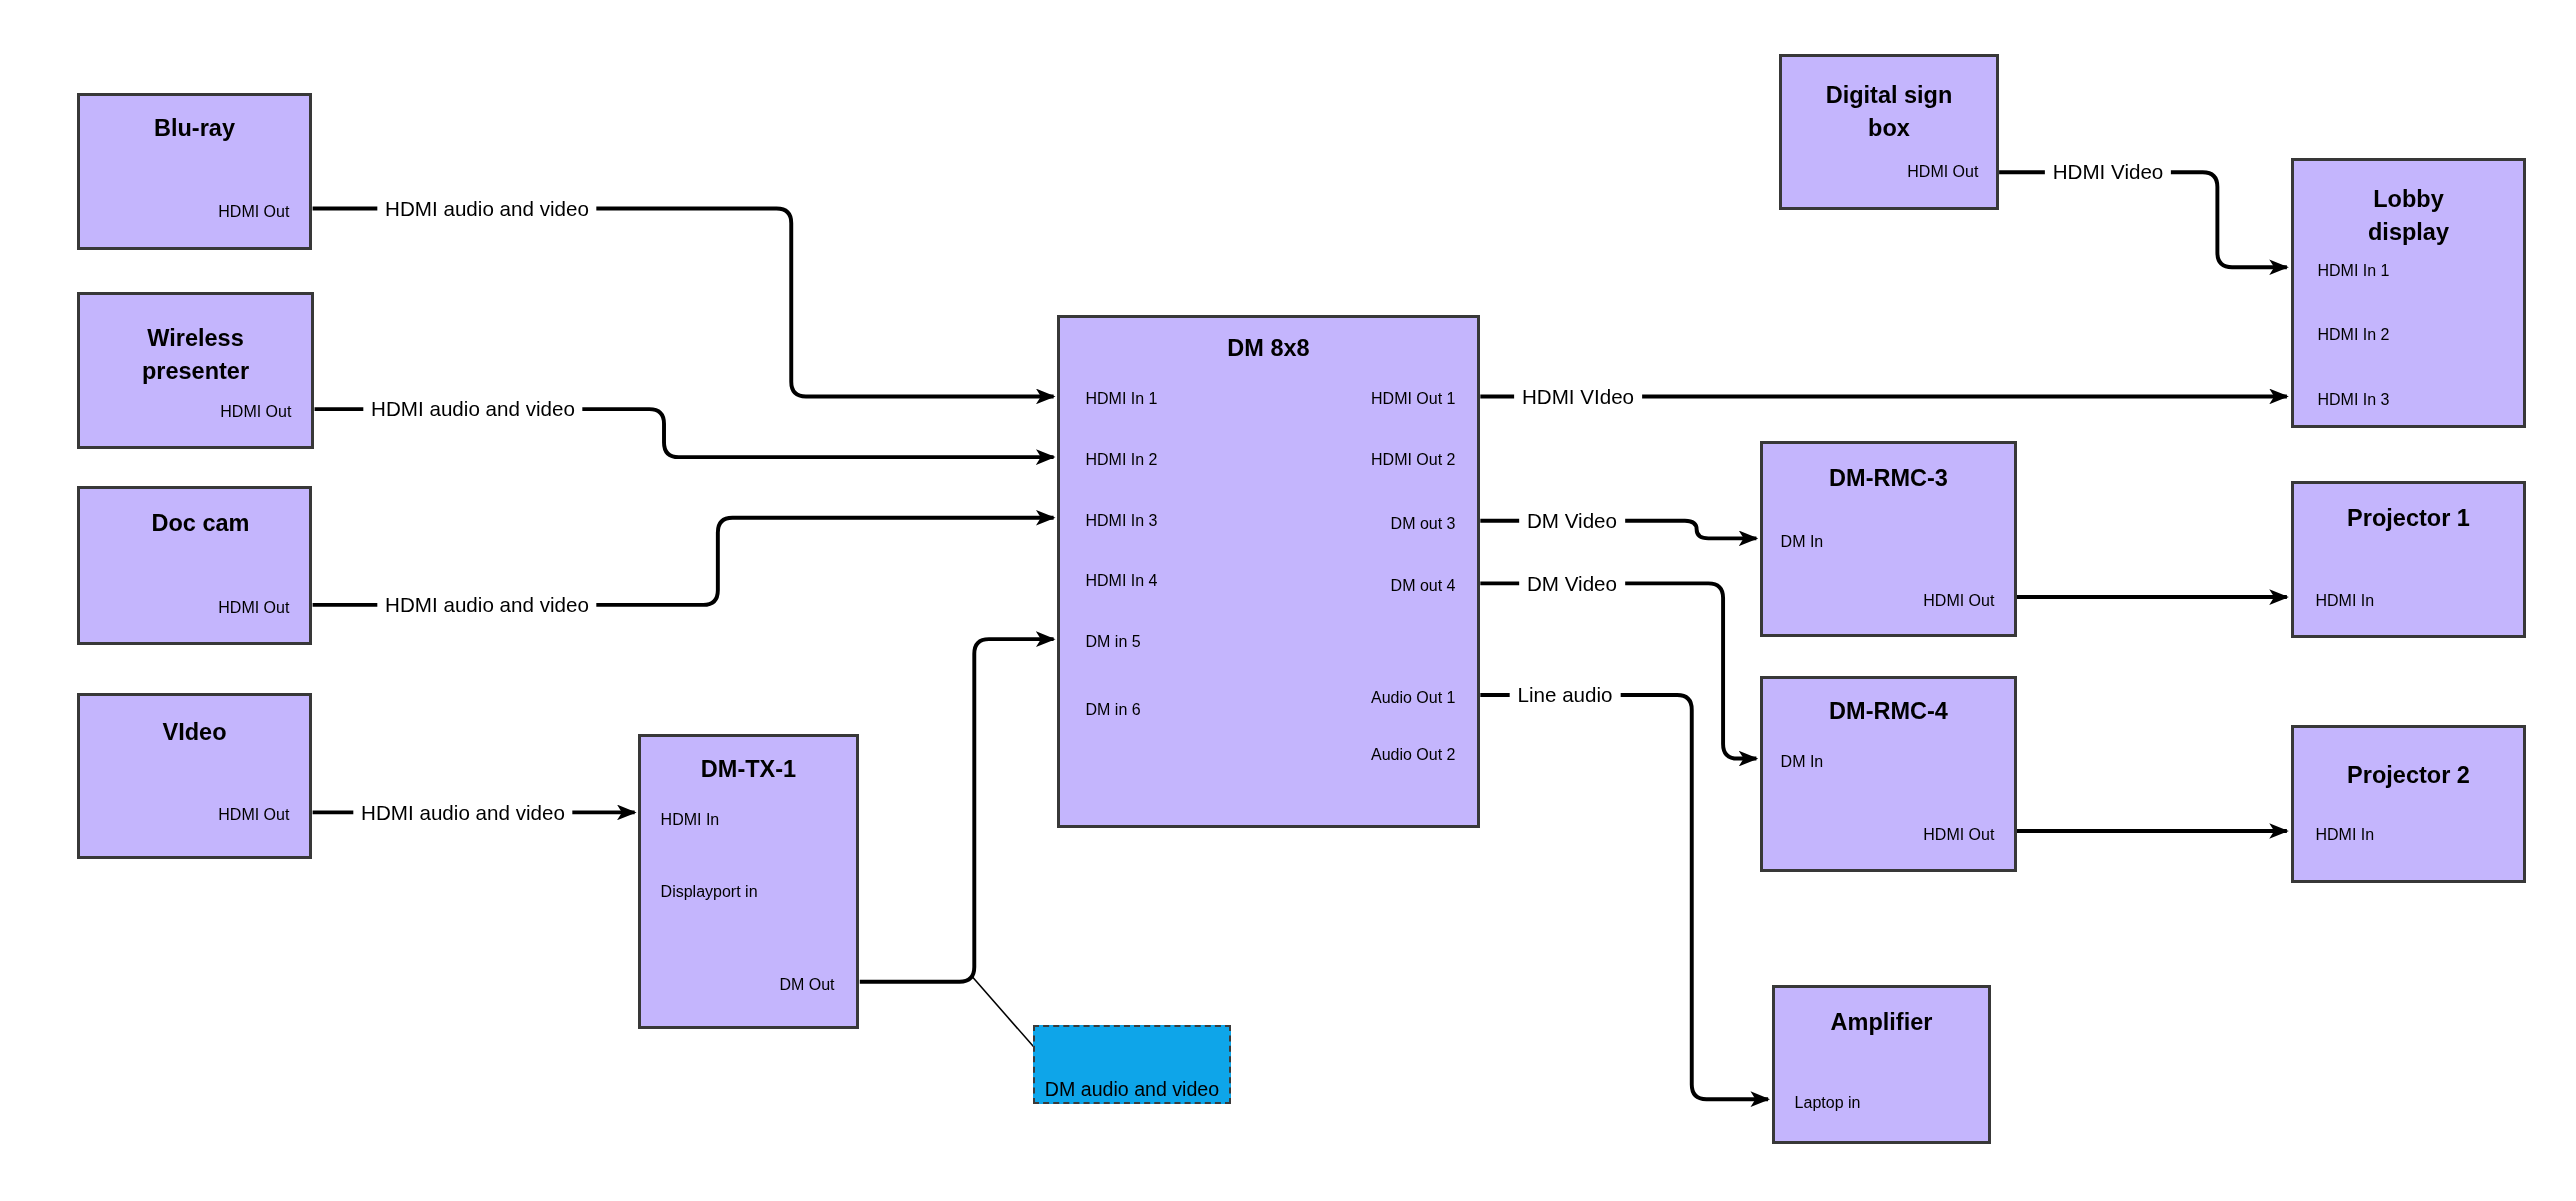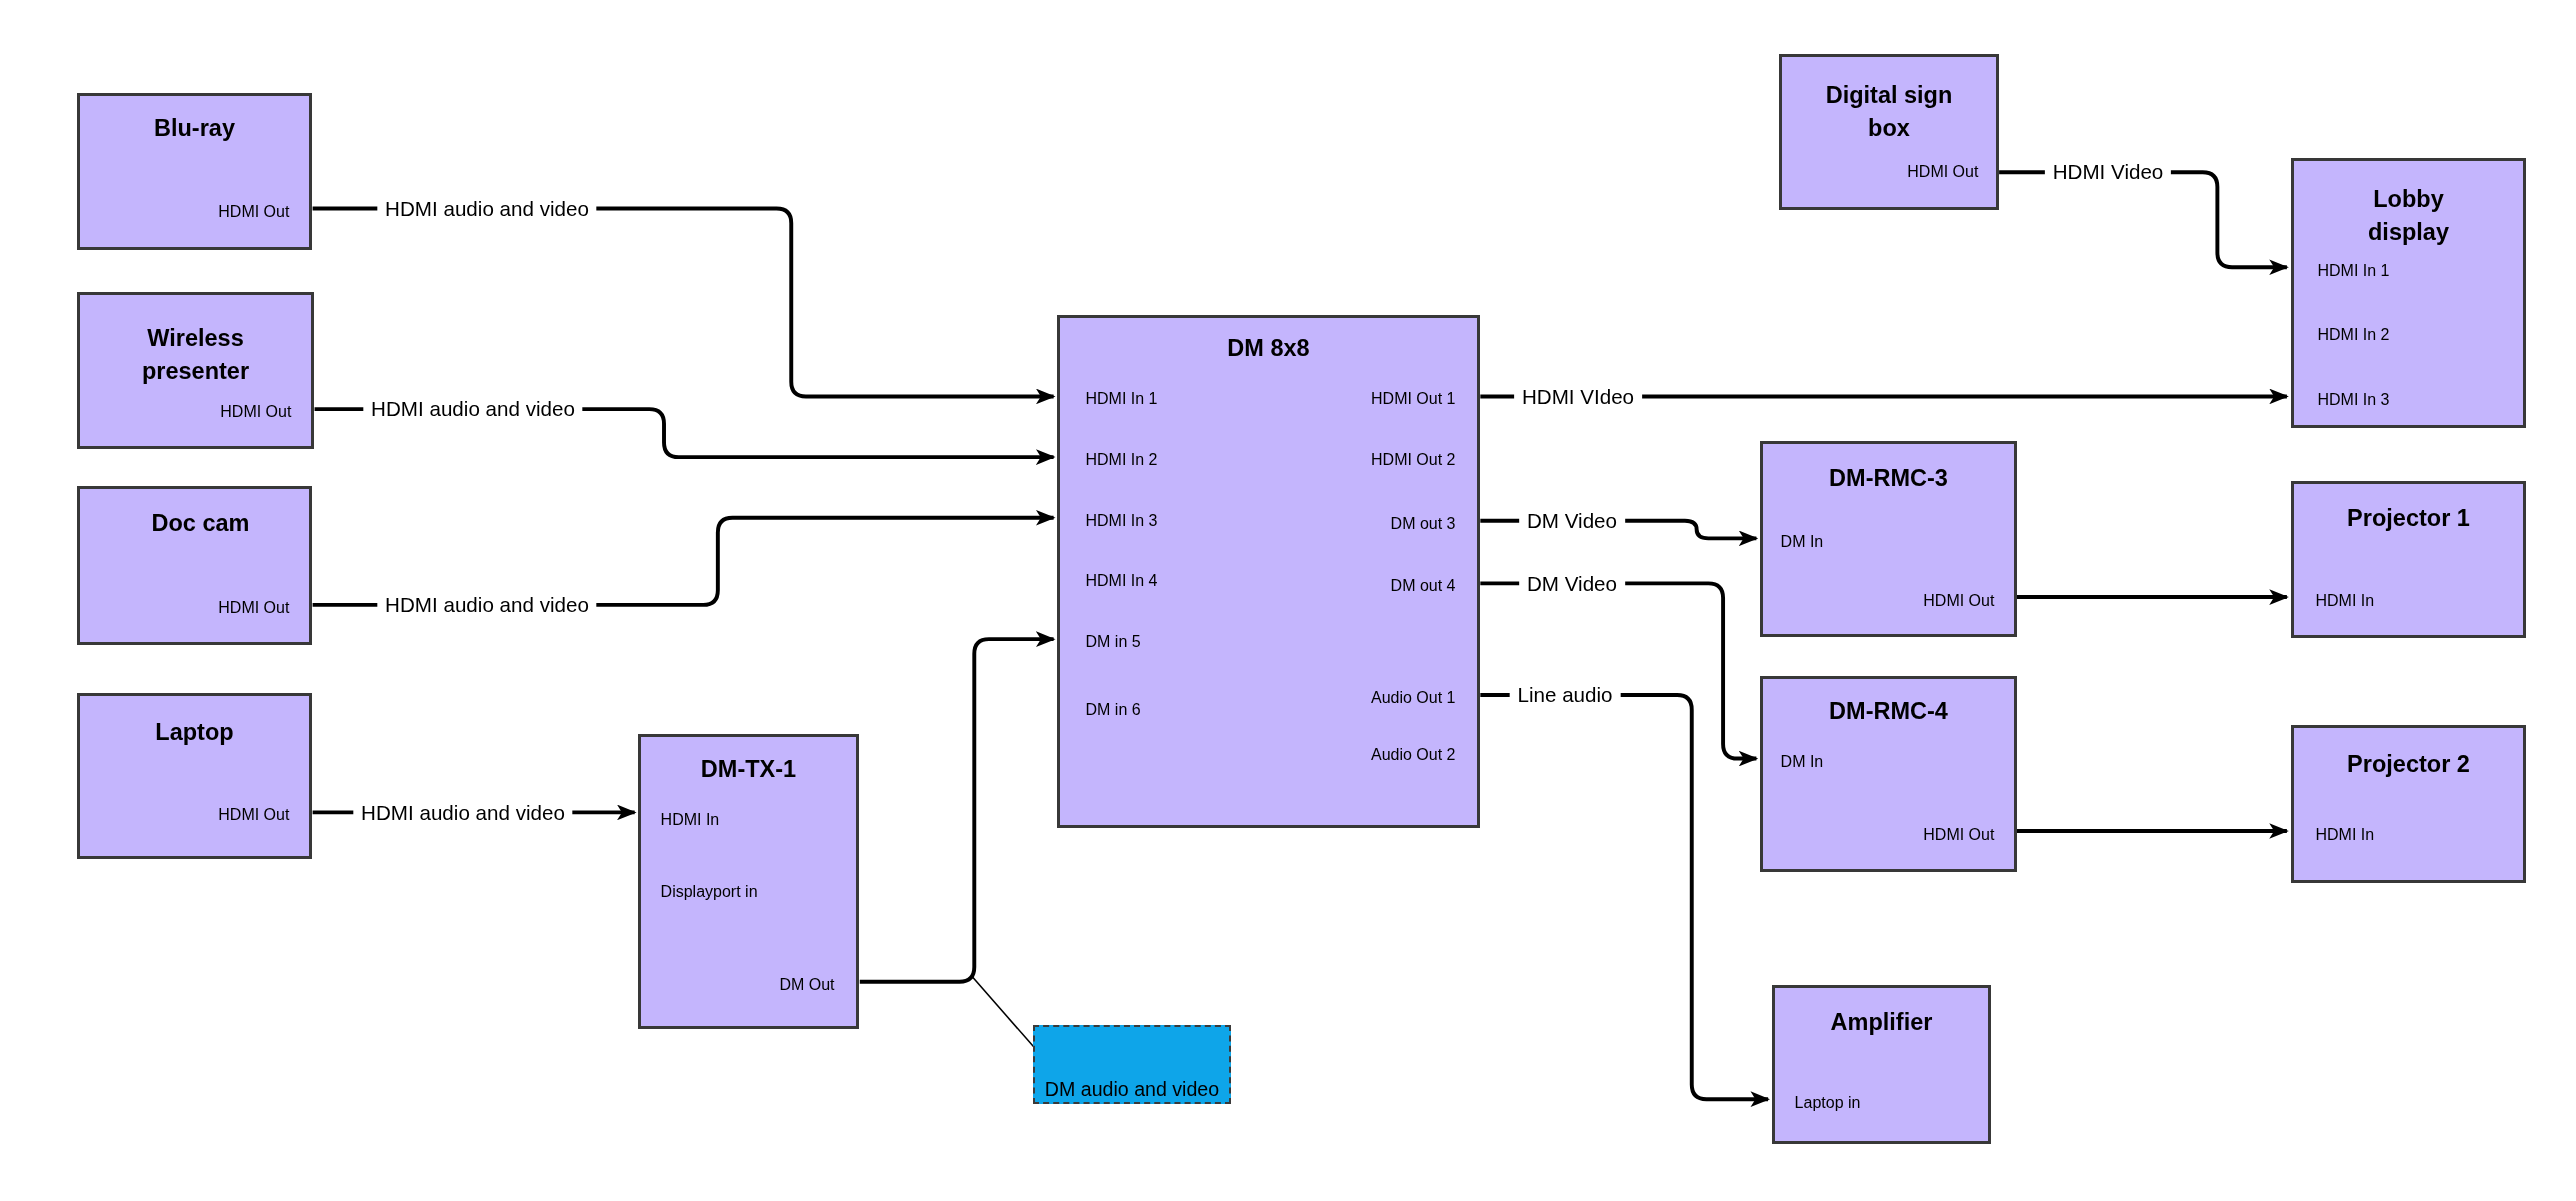--- a/index.html
+++ b/index.html
@@ -95,21 +95,21 @@
 presenter</div>
     <div class="port" style="top:117px;right:19.6px;">HDMI Out</div>
   </div>
 
   <div class="node" style="left:77px;top:486px;width:235px;height:159px;">
     <div class="node-title" style="top:17.6px;padding-left:12px;">Doc cam</div>
     <div class="port" style="top:119px;right:19.6px;">HDMI Out</div>
   </div>
 
   <div class="node" style="left:77px;top:693px;width:235px;height:166px;">
-    <div class="node-title" style="top:19.6px;">Laptop</div>
+    <div class="node-title" style="top:19.6px;">VIdeo</div>
     <div class="port" style="top:119px;right:19.6px;">HDMI Out</div>
   </div>
 
   <div class="node" style="left:638px;top:734px;width:221px;height:295px;">
     <div class="node-title" style="top:15.7px;">DM-TX-1</div>
     <div class="port" style="top:83px;left:19.6px;">HDMI In</div>
     <div class="port" style="top:155px;left:19.6px;">Displayport in</div>
     <div class="port" style="top:248px;right:21.5px;">DM Out</div>
   </div>
 
@@ -154,21 +154,21 @@
     <div class="port" style="top:83px;left:17.6px;">DM In</div>
     <div class="port" style="top:156px;right:19.6px;">HDMI Out</div>
   </div>
 
   <div class="node" style="left:2291px;top:481px;width:235px;height:157px;">
     <div class="node-title" style="top:17.6px;">Projector 1</div>
     <div class="port" style="top:117px;left:21.5px;">HDMI In</div>
   </div>
 
   <div class="node" style="left:2291px;top:725px;width:235px;height:158px;">
-    <div class="node-title" style="top:20px;">Projector 2</div>
+    <div class="node-title" style="top:31px;">Projector 2</div>
     <div class="port" style="top:107px;left:21.5px;">HDMI In</div>
   </div>
 
   <div class="node" style="left:1772px;top:985px;width:219px;height:159px;">
     <div class="node-title" style="top:17.6px;">Amplifier</div>
     <div class="port" style="top:115px;left:19.6px;">Laptop in</div>
   </div>
 
   <div class="callout" style="left:1033px;top:1025px;width:198px;height:79px;">
     <span>DM audio and video</span>

